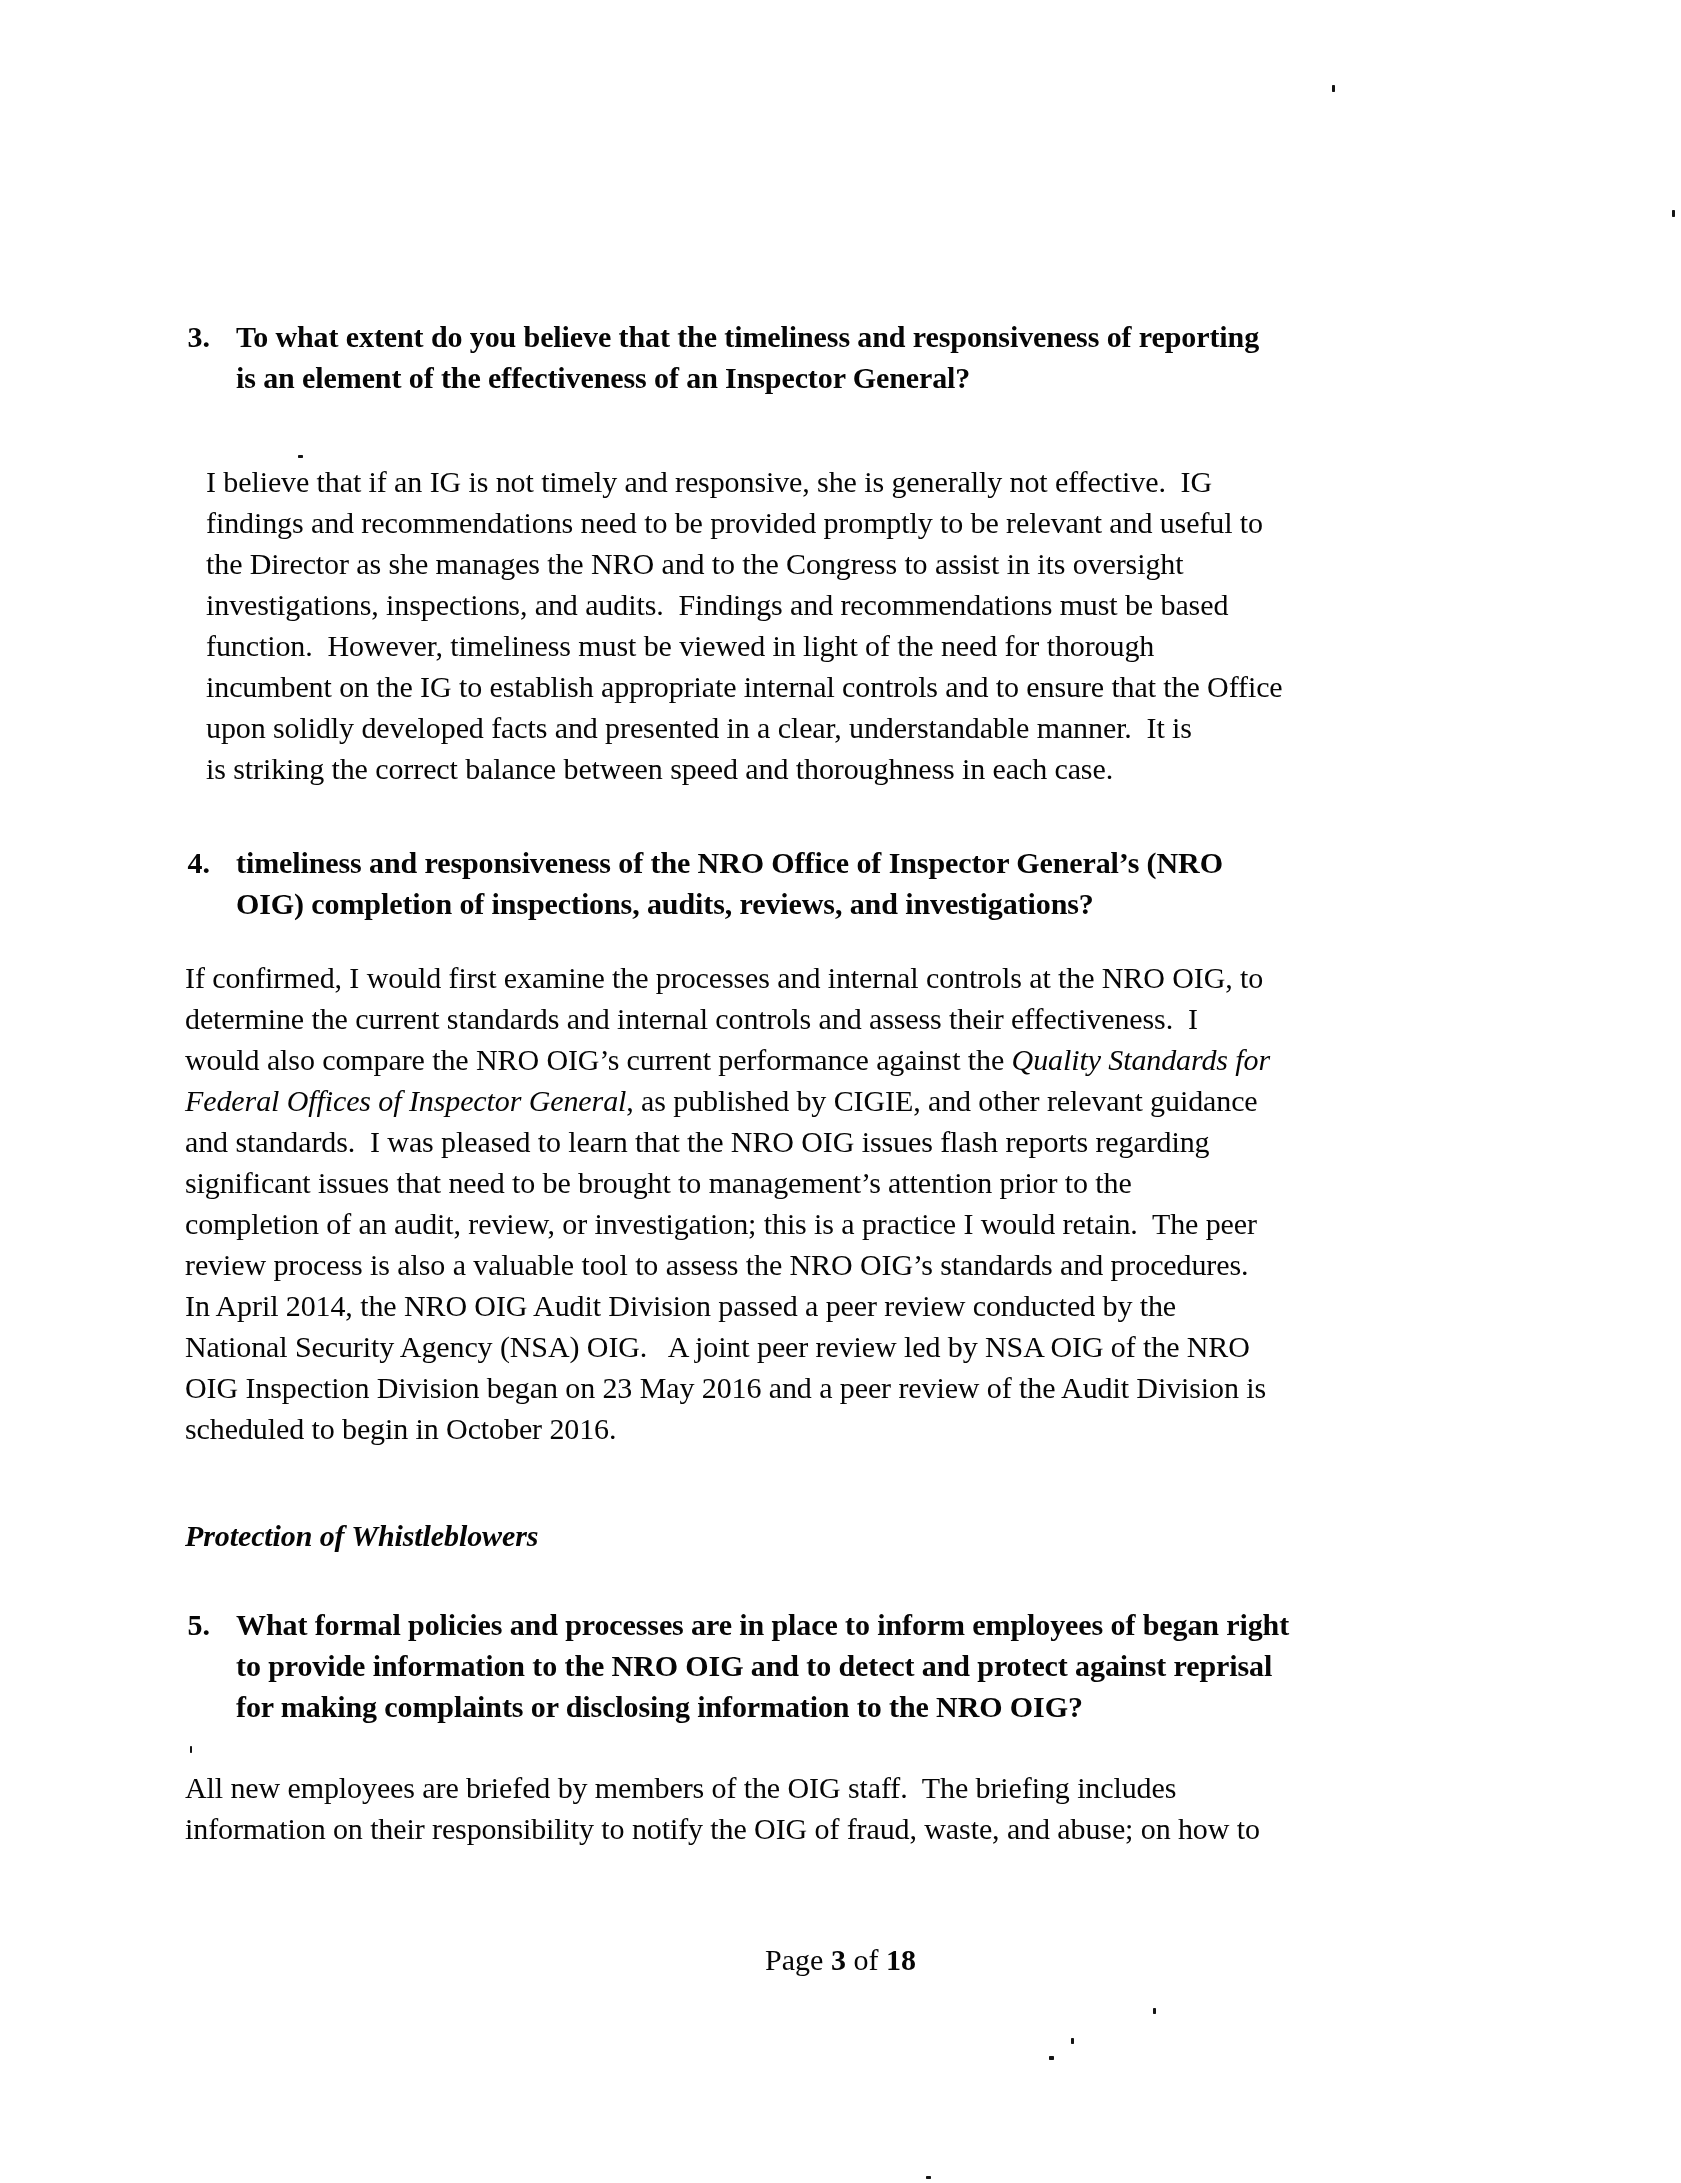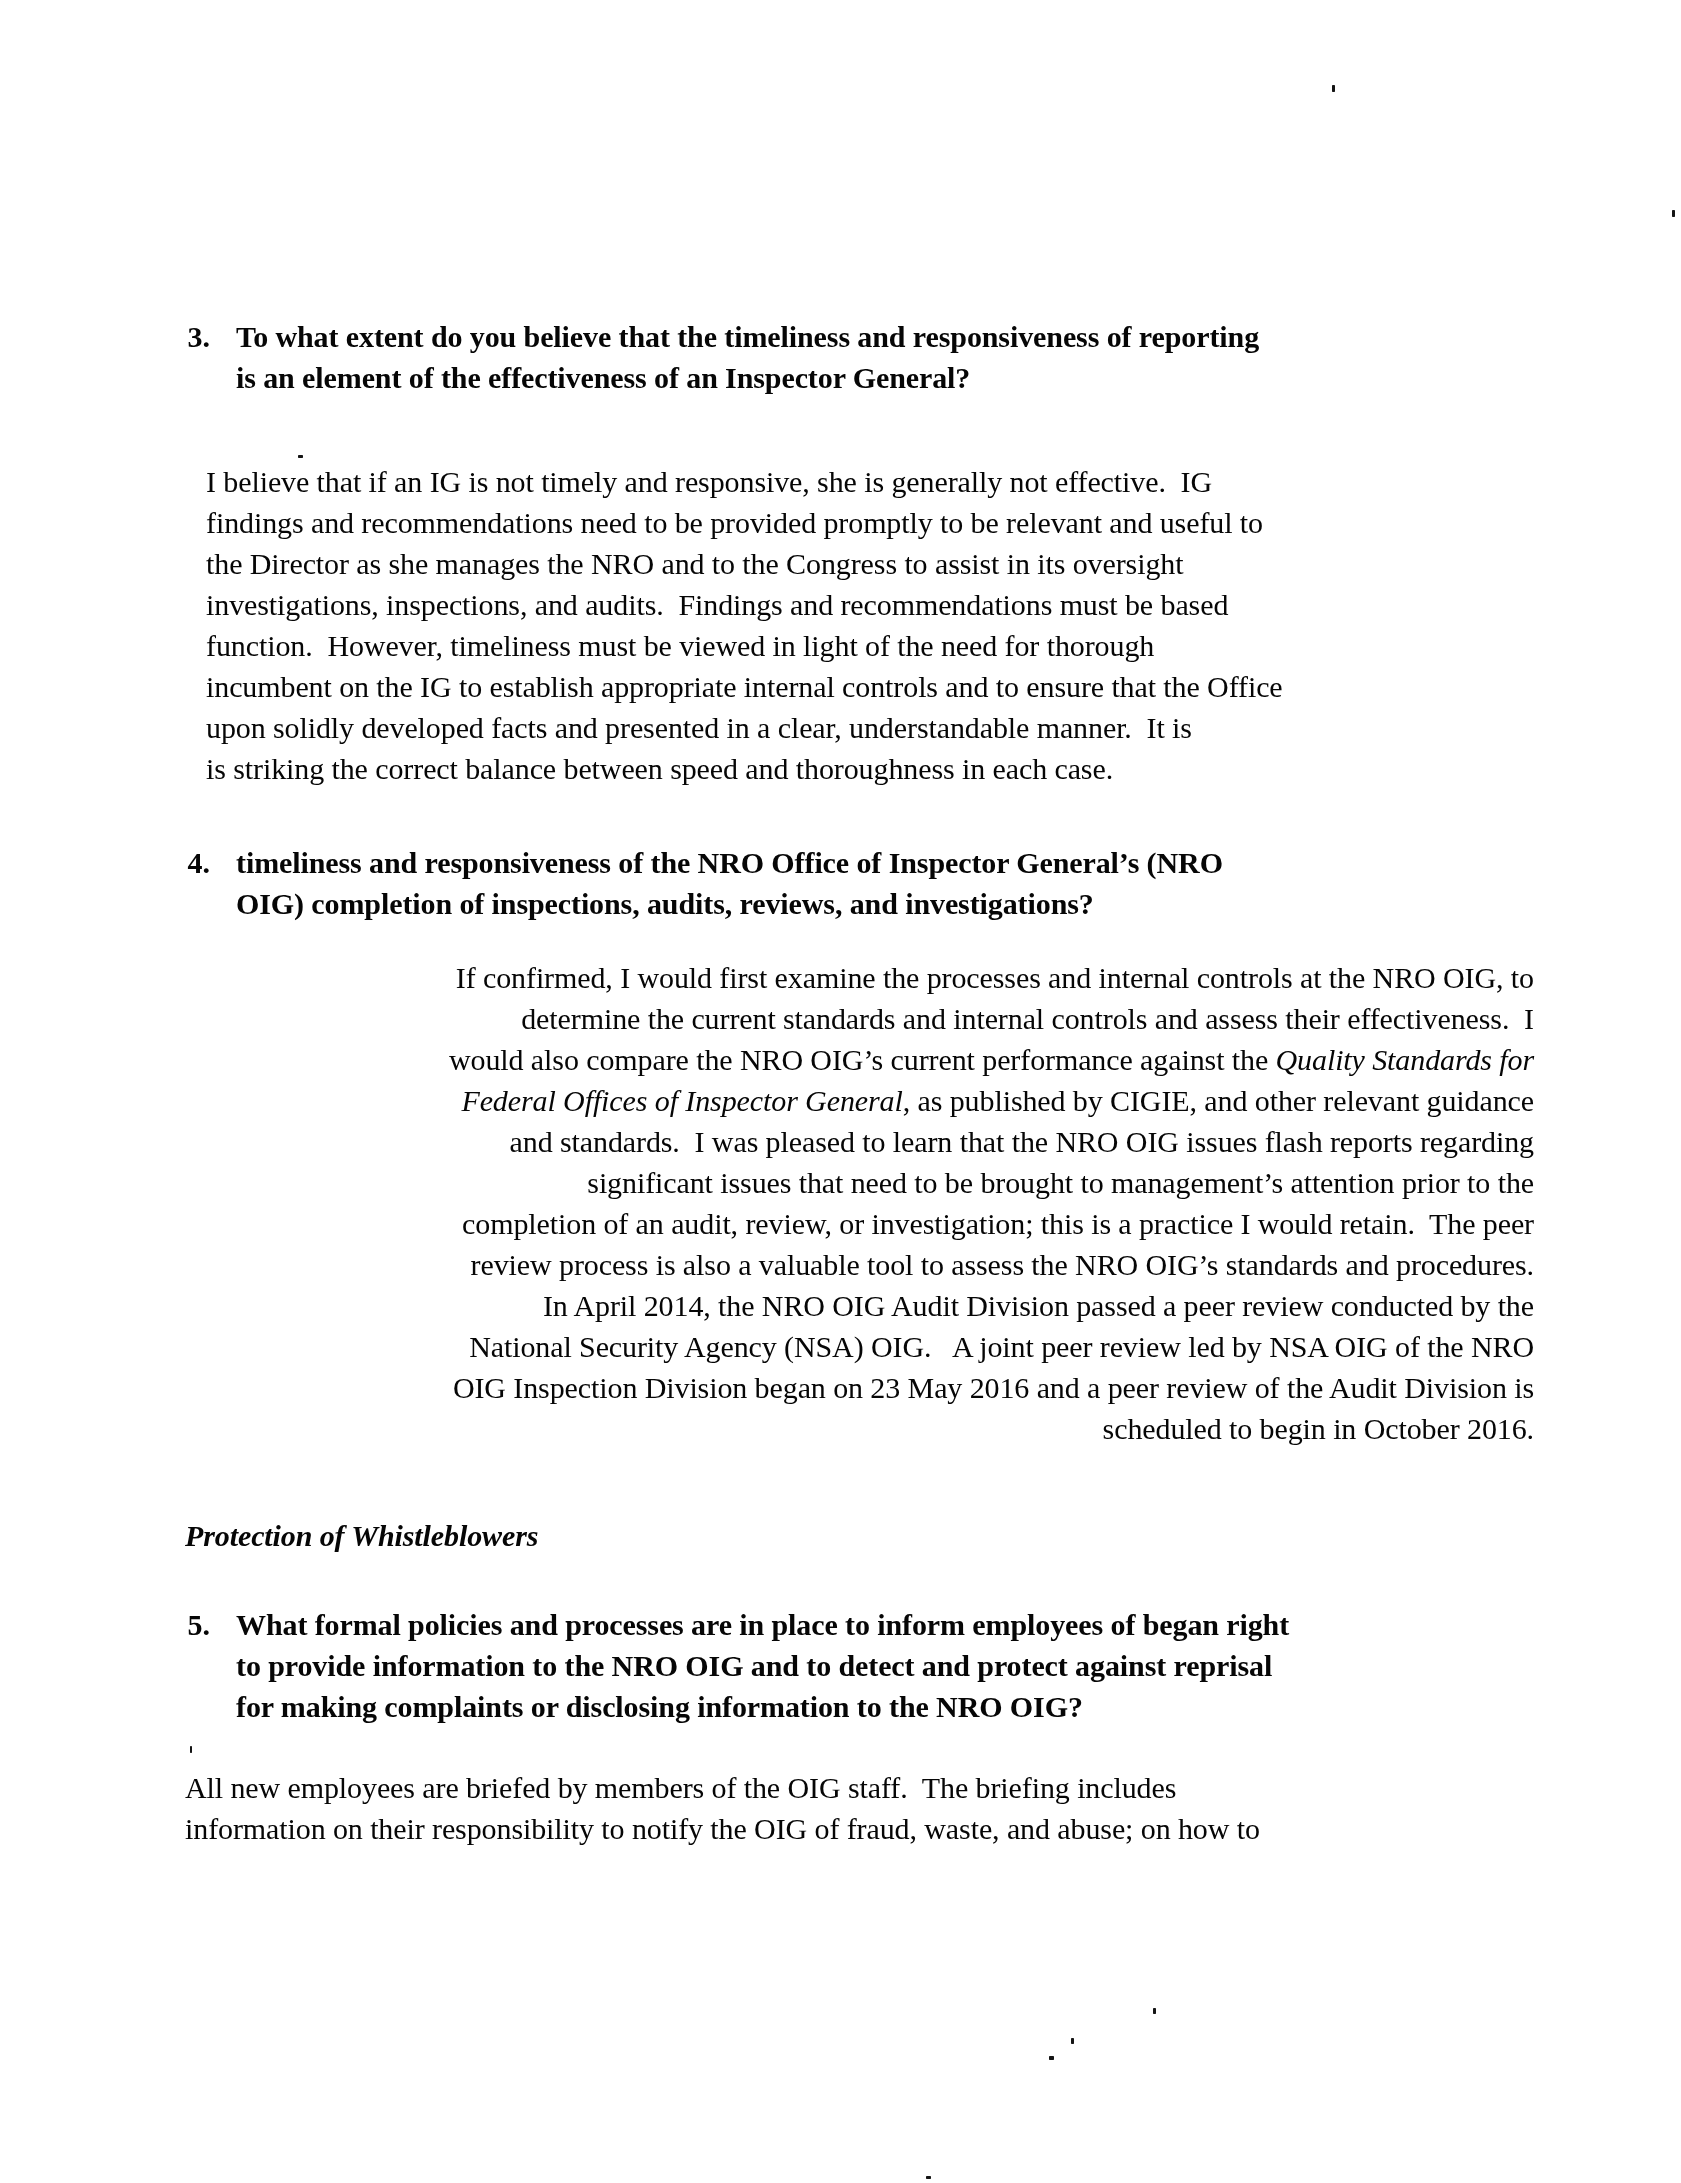--- a/index.html
+++ b/index.html
@@ -25,21 +25,21 @@
   .subhead {
     margin: 0; font-size: 30px; line-height: 41px;
     font-weight: 700; font-style: italic;
   }
   .bd { font-weight: 700; }
   .it { font-style: italic; }
   
   .blk-q3 { margin-bottom: 63px; }
   .blk-a3 { margin-bottom: 53px; margin-left: 21px; }
   .blk-q4 { margin-bottom: 33px; }
-  .blk-a4 { margin-bottom: 66px; text-align: right; }
+  .blk-a4 { margin-bottom: 66px; }
   .blk-subhead { margin-bottom: 48px; }
   .blk-q5 { margin-bottom: 40px; }
   .footer {
     position: absolute; left: 0; top: 1939px; width: 1681px;
     text-align: center; font-size: 30px; line-height: 41px;
   }
   
   .speck { position: absolute; background: #141414; border-radius: 0.7px; }
   .s1 { left: 1332px; top: 85px;  width: 3.3px; height: 6.6px; }
   .s2 { left: 1672px; top: 210px;  width: 2.6px; height: 7.3px; }
@@ -110,20 +110,23 @@
         </div>
     </section>
 
     <section class="para">
         <div class="line"><span>All new employees are briefed by members of the OIG staff.  The briefing includes</span></div>
         <div class="line"><span>information on their responsibility to notify the OIG of fraud, waste, and abuse; on how to</span></div>
       </section>
 
   </div>
 
+  <div class="footer">
+      <div class="line"><span>Page </span><span class="bd">3</span><span> of </span><span class="bd">18</span></div>
+    </div>
 
   <span class="speck s1"></span>
   <span class="speck s2"></span>
   <span class="speck s3"></span>
   <span class="speck s4"></span>
   <span class="speck s5"></span>
   <span class="speck s6"></span>
   <span class="speck s7"></span>
   <span class="speck s8"></span>
 

